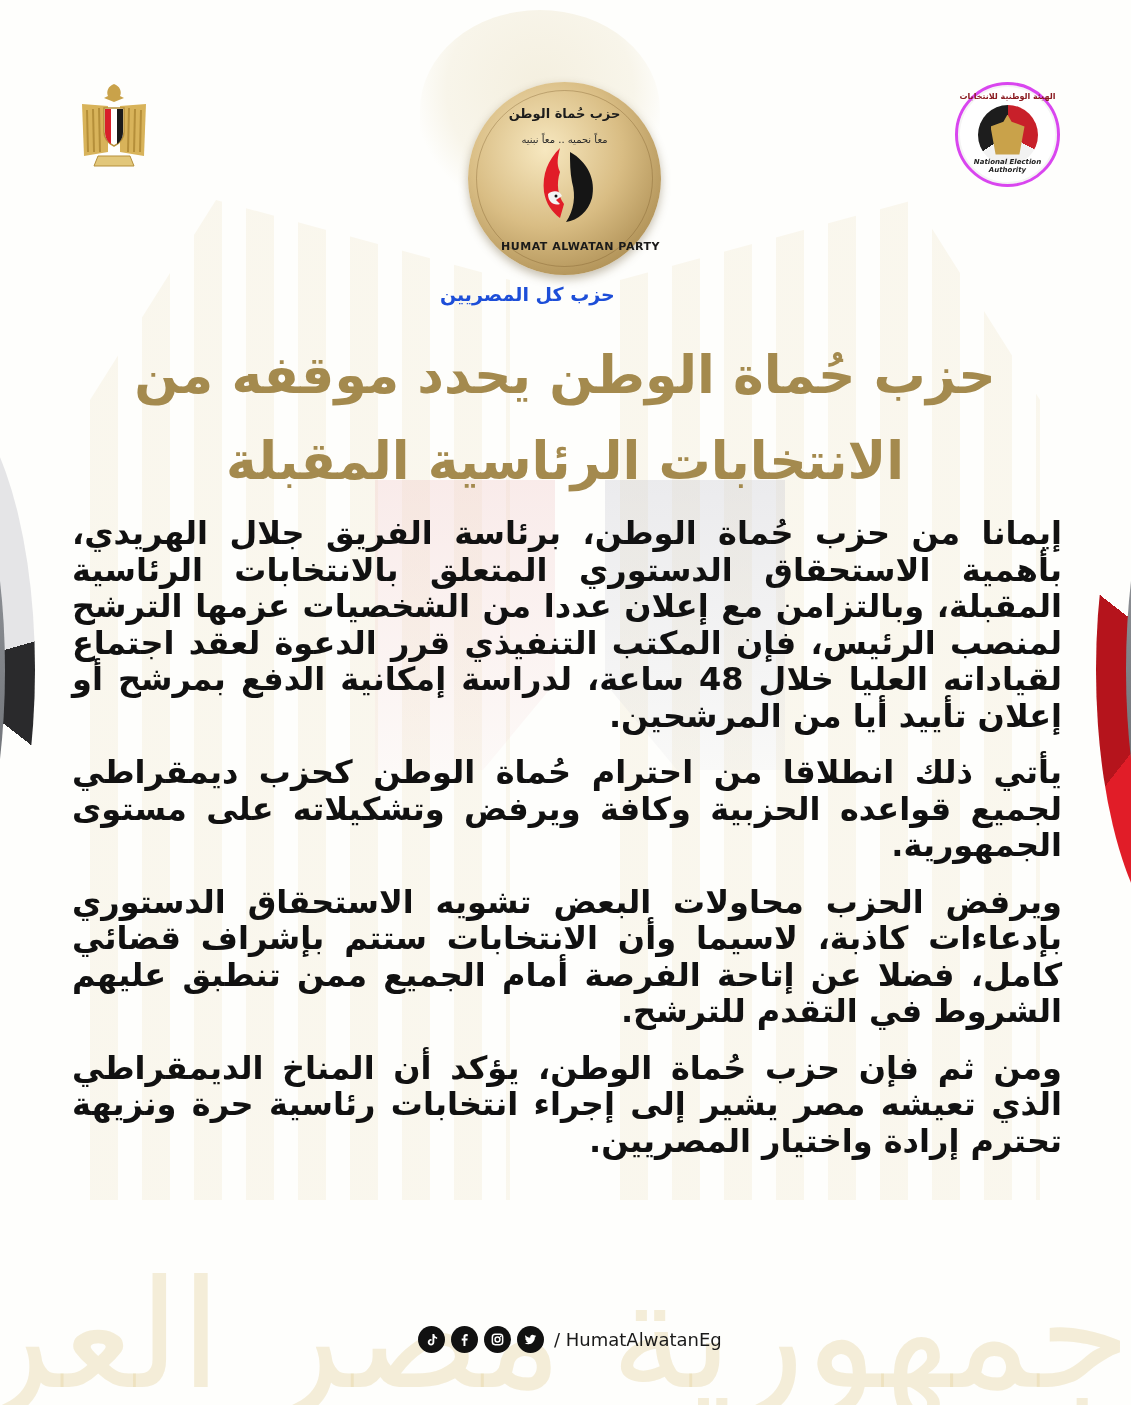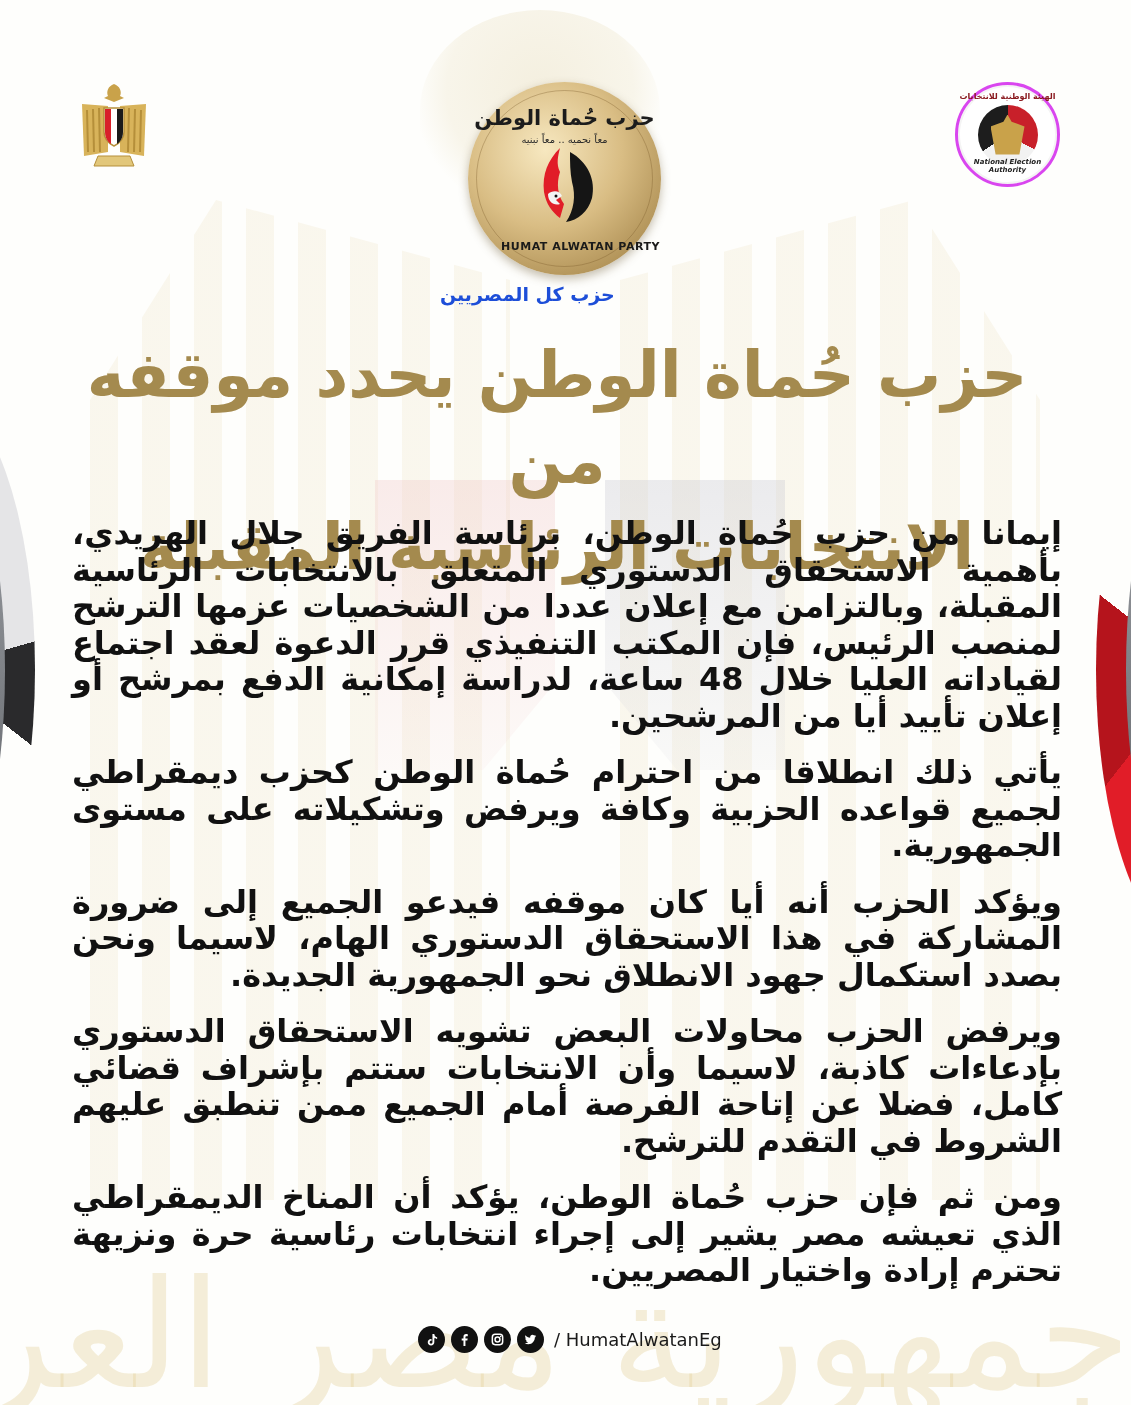--- a/index.html
+++ b/index.html
@@ -26,28 +26,28 @@
     
     .coa { position: absolute; left: 78px; top: 82px; width: 72px; height: 90px; }
     .nea { position: absolute; left: 955px; top: 82px; width: 105px; height: 105px; border-radius: 50%; background: #ffffff; border: 3px solid #d946ef; box-shadow: 0 0 0 2px #f4f4f4 inset; display: flex; align-items: center; justify-content: center; }
     .nea-inner { width: 60px; height: 60px; border-radius: 50%; background: conic-gradient(#c8202a 0 33%, #f2f2f2 33% 66%, #1d1d1d 66% 100%); display: flex; align-items: center; justify-content: center; }
     .nea-eagle { width: 34px; height: 40px; background: #c9a24a; clip-path: polygon(50% 0, 62% 18%, 100% 30%, 85% 100%, 15% 100%, 0 30%, 38% 18%); }
     .nea-arc-top { position: absolute; left: 0; top: 7px; width: 100%; text-align: center; font-size: 8px; color: #8a1a20; font-weight: bold; direction: rtl; }
     .nea-arc-bottom { position: absolute; left: 0; bottom: 10px; width: 100%; text-align: center; font-size: 7px; color: #222; font-weight: bold; font-style: italic; }
 
     .party-logo { position: absolute; left: 468px; top: 82px; width: 193px; height: 193px; border-radius: 50%; background: radial-gradient(circle at 40% 35%, #f7e8c0 0%, #d9bd84 45%, #a98a4f 85%, #8c6f3a 100%); box-shadow: 0 4px 10px rgba(90,70,30,0.35); display: flex; align-items: center; justify-content: center; }
     .party-logo-ring { position: absolute; inset: 8px; border-radius: 50%; border: 1px solid rgba(120,90,40,0.35); }
-    .party-logo-arabic { position: absolute; top: 24px; left: 0; width: 100%; text-align: center; font-size: 21px; font-weight: bold; color: #1c1c1c; direction: rtl; }
+    .party-logo-arabic { position: absolute; top: 24px; left: 0; width: 100%; text-align: center; font-size: 13px; font-weight: bold; color: #1c1c1c; direction: rtl; }
     .party-logo-slogan { position: absolute; top: 52px; left: 0; width: 100%; text-align: center; font-size: 10px; color: #2a2a2a; direction: rtl; }
     .party-logo-bird { position: absolute; left: 62px; top: 62px; width: 70px; height: 80px; }
     .party-logo-english { position: absolute; left: 16px; bottom: 22px; width: 100%; text-align: center; font-size: 11px; font-weight: bold; color: #1a1a1a; letter-spacing: 0.5px; }
     .party-tagline { position: absolute; left: 440px; top: 283px; width: 250px; text-align: left; font-size: 19px; font-weight: bold; color: #1d4ed8; direction: rtl; }
 
     
-    .headline { position: absolute; left: 52px; top: 332px; width: 1010px; text-align: center; direction: rtl; color: #a48a4e; font-weight: bold; font-size: 64px; line-height: 86px; font-family: "DejaVu Sans", sans-serif; }
+    .headline { position: absolute; left: 60px; top: 332px; width: 1010px; text-align: center; direction: rtl; color: #a48a4e; font-weight: bold; font-size: 52px; line-height: 86px; font-family: "DejaVu Sans", sans-serif; }
 
     
     .body { position: absolute; left: 72px; top: 515px; width: 990px; direction: rtl; text-align: justify; text-align-last: right; color: #111; font-size: 32px; line-height: 36.5px; font-weight: bold; font-family: "DejaVu Sans", sans-serif; }
     .body p { margin-bottom: 20px; }
 
     
     .social { position: absolute; left: 418px; top: 1325px; height: 28px; display: flex; align-items: center; gap: 6px; direction: ltr; }
     .social-icon { width: 27px; height: 27px; border-radius: 50%; background: #111; color: #fff; display: flex; align-items: center; justify-content: center; font-size: 14px; font-weight: bold; font-family: "DejaVu Sans", sans-serif; }
     .social-handle { margin-left: 4px; font-size: 18px; color: #1a1a1a; font-family: "DejaVu Sans", sans-serif; }
     .social-icon svg { width: 15px; height: 15px; }
@@ -110,21 +110,20 @@
   </div>
 
   <h1 class="headline">
     <div>حزب حُماة الوطن يحدد موقفه من</div>
     <div>الانتخابات الرئاسية المقبلة</div>
   </h1>
 
   <div class="body">
     <p>إيمانا من حزب حُماة الوطن، برئاسة الفريق جلال الهريدي، بأهمية الاستحقاق الدستوري المتعلق بالانتخابات الرئاسية المقبلة، وبالتزامن مع إعلان عددا من الشخصيات عزمها الترشح لمنصب الرئيس، فإن المكتب التنفيذي قرر الدعوة لعقد اجتماع لقياداته العليا خلال 48 ساعة، لدراسة إمكانية الدفع بمرشح أو إعلان تأييد أيا من المرشحين.</p>
     <p>يأتي ذلك انطلاقا من احترام حُماة الوطن كحزب ديمقراطي لجميع قواعده الحزبية وكافة ويرفض وتشكيلاته على مستوى الجمهورية.</p>
-    <p>ويؤكد الحزب أنه أيا كان موقفه فيدعو الجميع إلى ضرورة المشاركة في هذا الاستحقاق الدستوري الهام، لاسيما ونحن بصدد استكمال جهود الانطلاق نحو الجمهورية الجديدة.</p>
     <p>ويرفض الحزب محاولات البعض تشويه الاستحقاق الدستوري بإدعاءات كاذبة، لاسيما وأن الانتخابات ستتم بإشراف قضائي كامل، فضلا عن إتاحة الفرصة أمام الجميع ممن تنطبق عليهم الشروط في التقدم للترشح.</p>
     <p>ومن ثم فإن حزب حُماة الوطن، يؤكد أن المناخ الديمقراطي الذي تعيشه مصر يشير إلى إجراء انتخابات رئاسية حرة ونزيهة تحترم إرادة واختيار المصريين.</p>
   </div>
 
   <div class="social">
     <span class="social-icon">
       <svg viewBox="0 0 16 16">
           <path d="M9 2 L11 2 C11 4 12.5 5.5 14 5.5 L14 7.5 C12.5 7.5 11.5 7 11 6.5 L11 11 C11 13 9.5 14.5 7.5 14.5 C5.5 14.5 4 13 4 11 C4 9 5.5 7.5 7.5 7.5 L8 7.5 L8 9.5 C7.8 9.4 7.6 9.4 7.5 9.4 C6.6 9.4 6 10.1 6 11 C6 11.9 6.6 12.5 7.5 12.5 C8.4 12.5 9 11.9 9 11 Z" fill="#fff"></path>
         </svg>
     </span>

